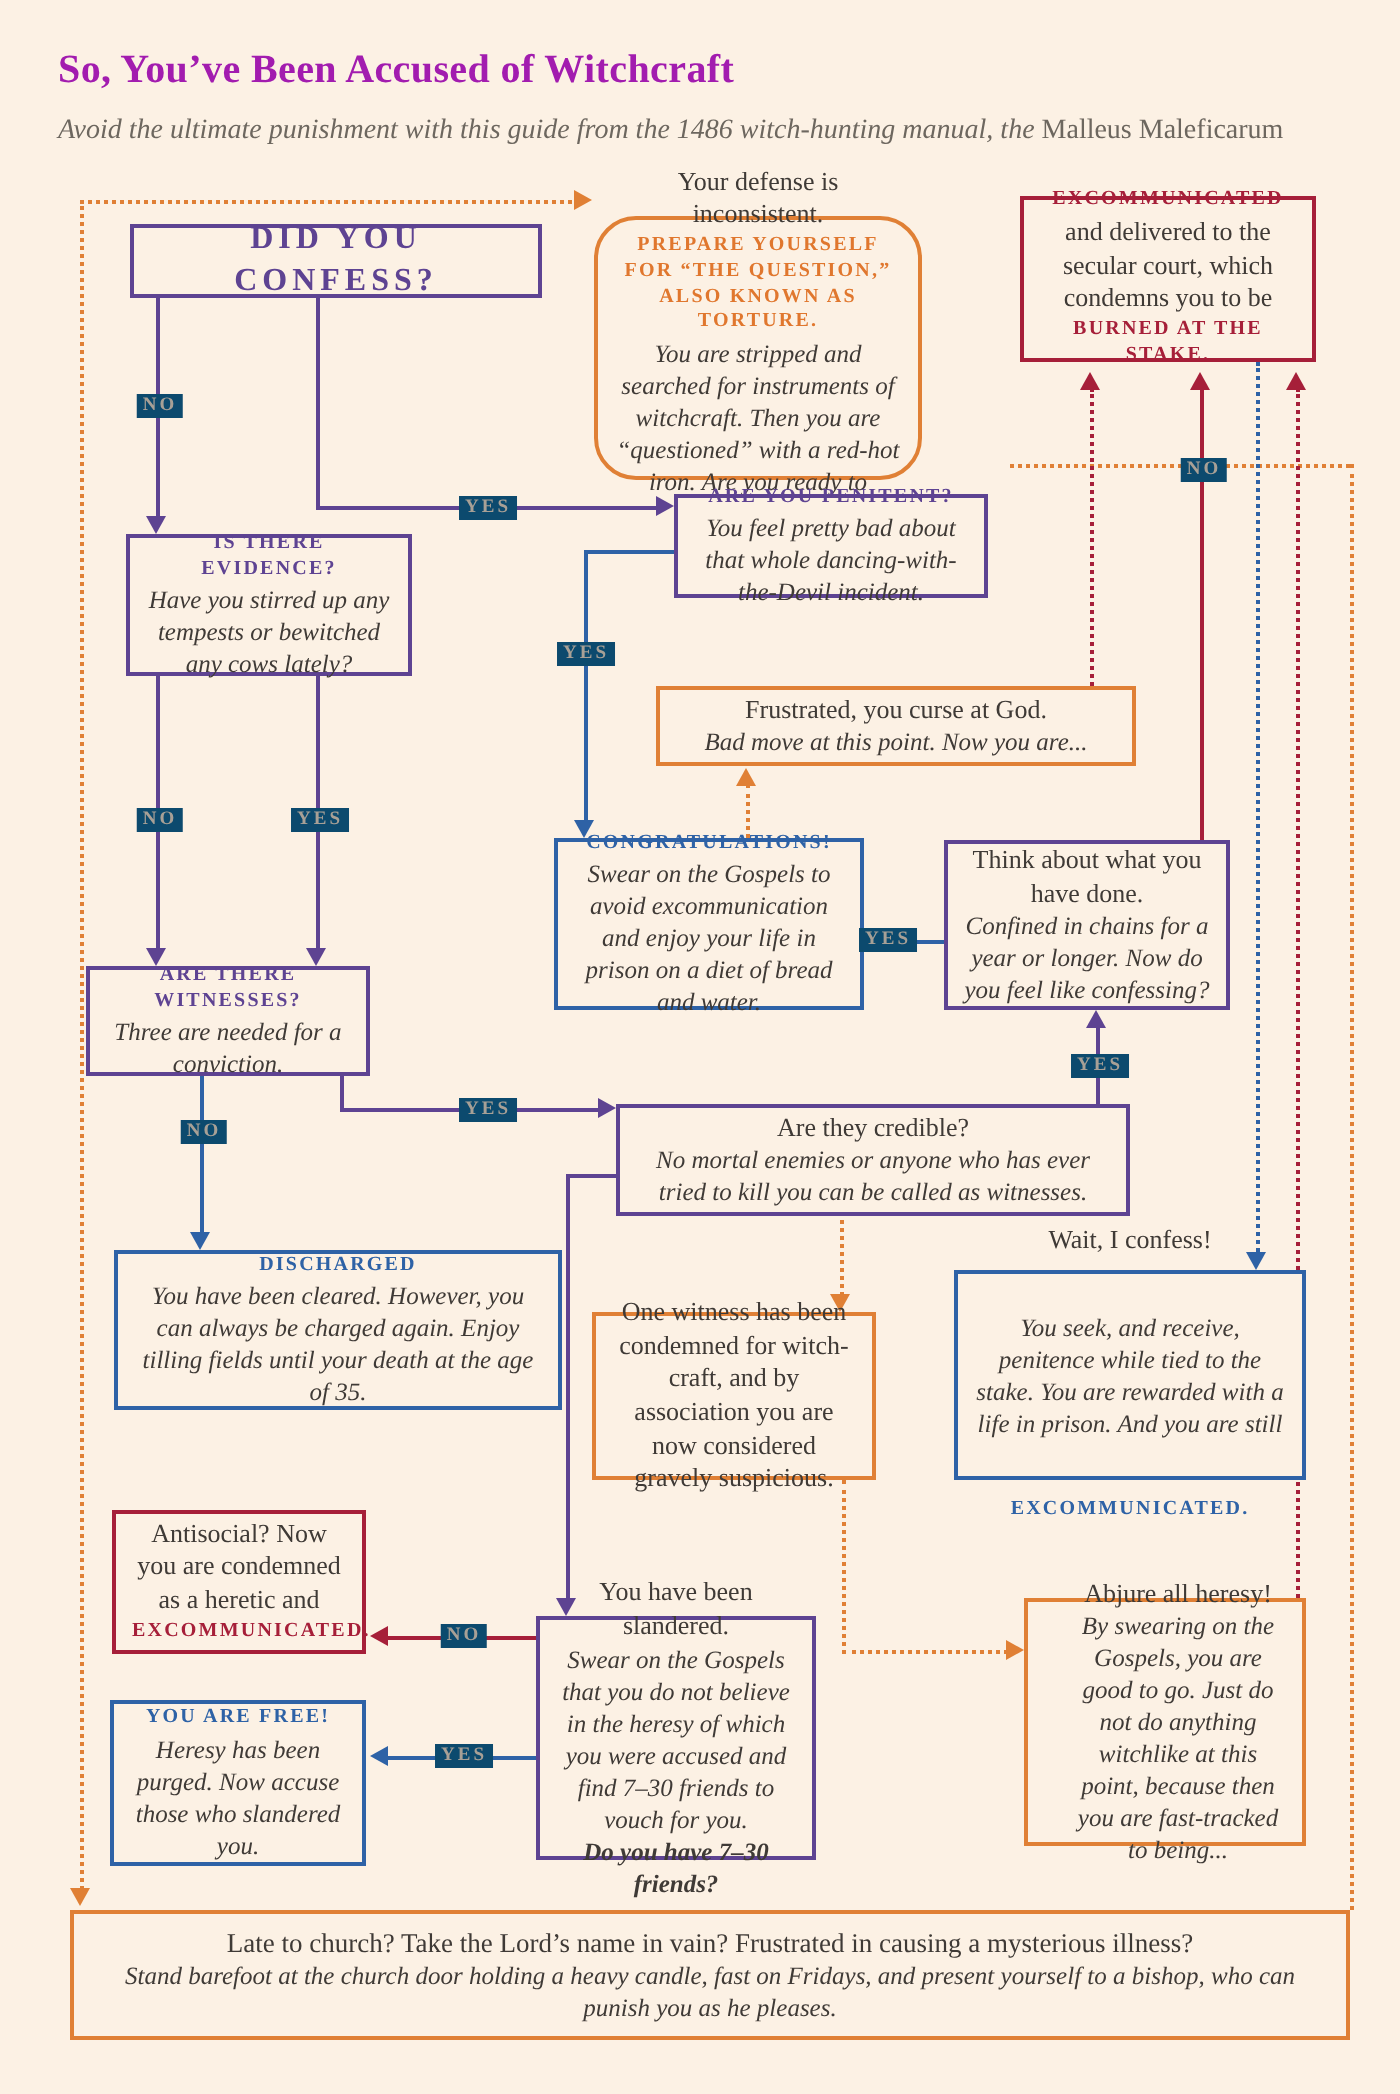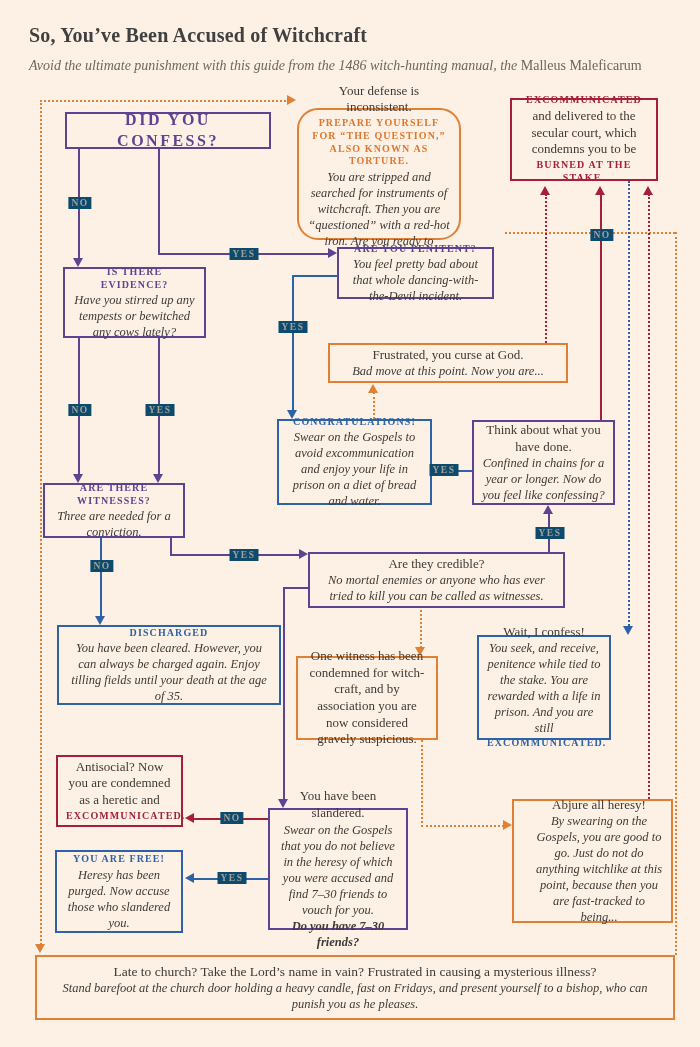--- a/index.html
+++ b/index.html
@@ -1,20 +1,20 @@
 <!DOCTYPE html>
 <html><head>
 <meta charset="utf-8">
 <style>
   html,body{margin:0;padding:0;background:#fcf1e4;}
   .page{position:relative;width:700px;height:1047px;background:#fcf1e4;
         font-family:"Liberation Serif",serif;overflow:hidden;}
   
   .title{position:absolute;left:29px;top:24px;font-size:20px;font-weight:bold;
-         color:#404040;letter-spacing:.2px;}
+         color:#a21caf;letter-spacing:.2px;}
   .subtitle{position:absolute;left:29px;top:58px;font-size:14px;color:#6d675f;
             font-style:italic;white-space:nowrap;}
   .subtitle .roman{font-style:normal;}
   
   .node{position:absolute;border:2px solid;box-sizing:border-box;background:#fcf1e4;
         display:flex;flex-direction:column;justify-content:center;text-align:center;
         padding:4px 8px;line-height:1.28;color:#3f3a36;z-index:2;}
   .bd-pu{border-color:#5e4392}.bd-or{border-color:#e08035}
   .bd-cr{border-color:#a61f39}.bd-bl{border-color:#2e62a6}
   .t-head{display:block;font-weight:bold;font-size:10px;letter-spacing:1.1px;margin:1px 0;}
@@ -28,25 +28,25 @@
   .n-excomm{left:510px;top:98px;width:148px;height:83px;}
   .n-evidence{left:63px;top:267px;width:143px;height:71px;}
   .n-penitent{left:337px;top:247px;width:157px;height:52px;}
   .n-frustrated{left:328px;top:343px;width:240px;height:40px;}
   .n-congrats{left:255px;top:419px;width:155px;height:86px;margin-left:22px;}
   .n-think{left:472px;top:420px;width:143px;height:85px;}
   .n-witnesses{left:43px;top:483px;width:142px;height:55px;}
   .n-credible{left:308px;top:552px;width:257px;height:56px;}
   .n-discharged{left:57px;top:625px;width:224px;height:80px;}
   .n-onewitness{left:296px;top:656px;width:142px;height:84px;}
-  .n-waitconfess{left:477px;top:635px;width:134px;height:105px;}
+  .n-waitconfess{left:477px;top:635px;width:176px;height:105px;gap:28px;}
   .n-antisocial{left:56px;top:755px;width:127px;height:72px;}
   .n-free{left:55px;top:850px;width:128px;height:83px;}
   .n-slandered{left:268px;top:808px;width:140px;height:122px;}
-  .n-abjure{left:512px;top:799px;width:161px;height:124px;padding-left:21px;}
+  .n-abjure{left:512px;top:799px;width:141px;height:124px;padding-left:21px;}
   .n-minor{left:35px;top:955px;width:640px;height:65px;}
   .n-minor .t-reg{font-size:13.5px;}
   
   .ln{position:absolute;z-index:1;}
   .ln-v{width:0;border-left:2px solid currentColor;}
   .ln-h{height:0;border-top:2px solid currentColor;}
   .ln-v.dotted{border-left-style:dotted;}
   .ln-h.dotted{border-top-style:dotted;}
   .pu{color:#5e4392}.bl{color:#2e62a6}.cr{color:#a61f39}.or{color:#e08035}
   .ah{position:absolute;width:0;height:0;z-index:1;}

